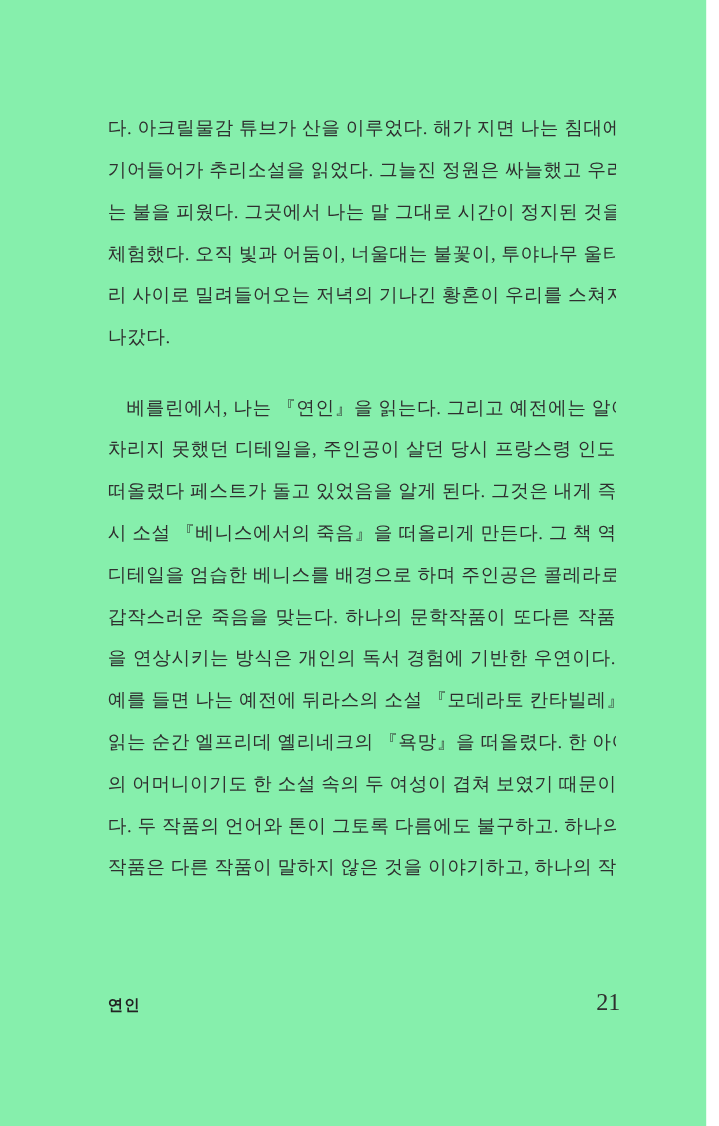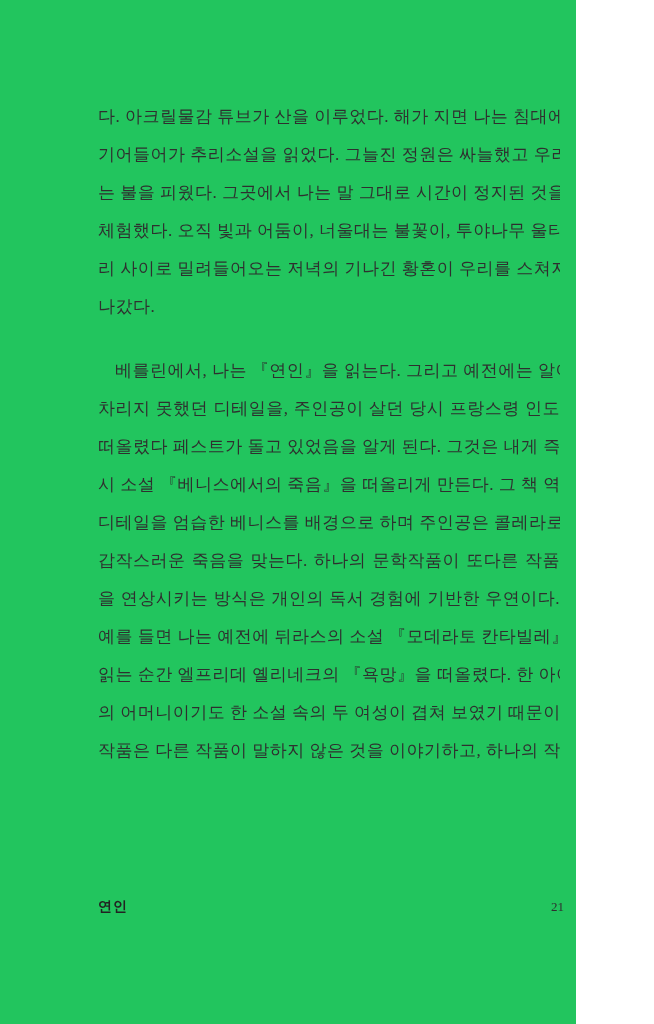--- a/index.html
+++ b/index.html
@@ -4,23 +4,23 @@
 <style>
   html, body {
     margin: 0;
     padding: 0;
     width: 654px;
     height: 1024px;
     background: #ffffff;
   }
   .page {
     position: relative;
-    width: 576px;
+    width: 642px;
     height: 1024px;
-    background: #22c55e;
+    background: #86efac;
     font-family: "Liberation Serif", "DejaVu Serif", serif;
     color: #2f2f2f;
     overflow: hidden;
   }
   .text-block {
     position: absolute;
     left: 98px;
     top: 98px;
     width: 462px;
   }
@@ -55,21 +55,21 @@
   .running-title {
     font-family: "Liberation Sans", "DejaVu Sans", sans-serif;
     font-weight: bold;
     font-size: 14px;
     color: #222222;
     letter-spacing: 1px;
     text-align: center;
   }
   .page-number {
     font-family: "Liberation Serif", "DejaVu Serif", serif;
-    font-size: 13px;
+    font-size: 22px;
     color: #2f2f2f;
   }
 </style>
 </head>
 <body>
 
 <div class="page">
 
   <div class="text-block">
 
@@ -86,20 +86,21 @@
       <div class="line indent">베를린에서, 나는 『연인』을 읽는다. 그리고 예전에는 알아</div>
       <div class="line">차리지 못했던 디테일을, 주인공이 살던 당시 프랑스령 인도</div>
       <div class="line">떠올렸다 페스트가 돌고 있었음을 알게 된다. 그것은 내게 즉</div>
       <div class="line">시 소설 『베니스에서의 죽음』을 떠올리게 만든다. 그 책 역시</div>
       <div class="line">디테일을 엄습한 베니스를 배경으로 하며 주인공은 콜레라로</div>
       <div class="line">갑작스러운 죽음을 맞는다. 하나의 문학작품이 또다른 작품</div>
       <div class="line">을 연상시키는 방식은 개인의 독서 경험에 기반한 우연이다.</div>
       <div class="line">예를 들면 나는 예전에 뒤라스의 소설 『모데라토 칸타빌레』를</div>
       <div class="line">읽는 순간 엘프리데 옐리네크의 『욕망』을 떠올렸다. 한 아이</div>
       <div class="line">의 어머니이기도 한 소설 속의 두 여성이 겹쳐 보였기 때문이</div>
+      <div class="line">다. 두 작품의 언어와 톤이 그토록 다름에도 불구하고. 하나의</div>
       <div class="line">작품은 다른 작품이 말하지 않은 것을 이야기하고, 하나의 작</div>
     </div>
 
   </div>
 
   <div class="footer">
     <span class="running-title">연인</span>
     <span class="page-number">21</span>
   </div>
 

